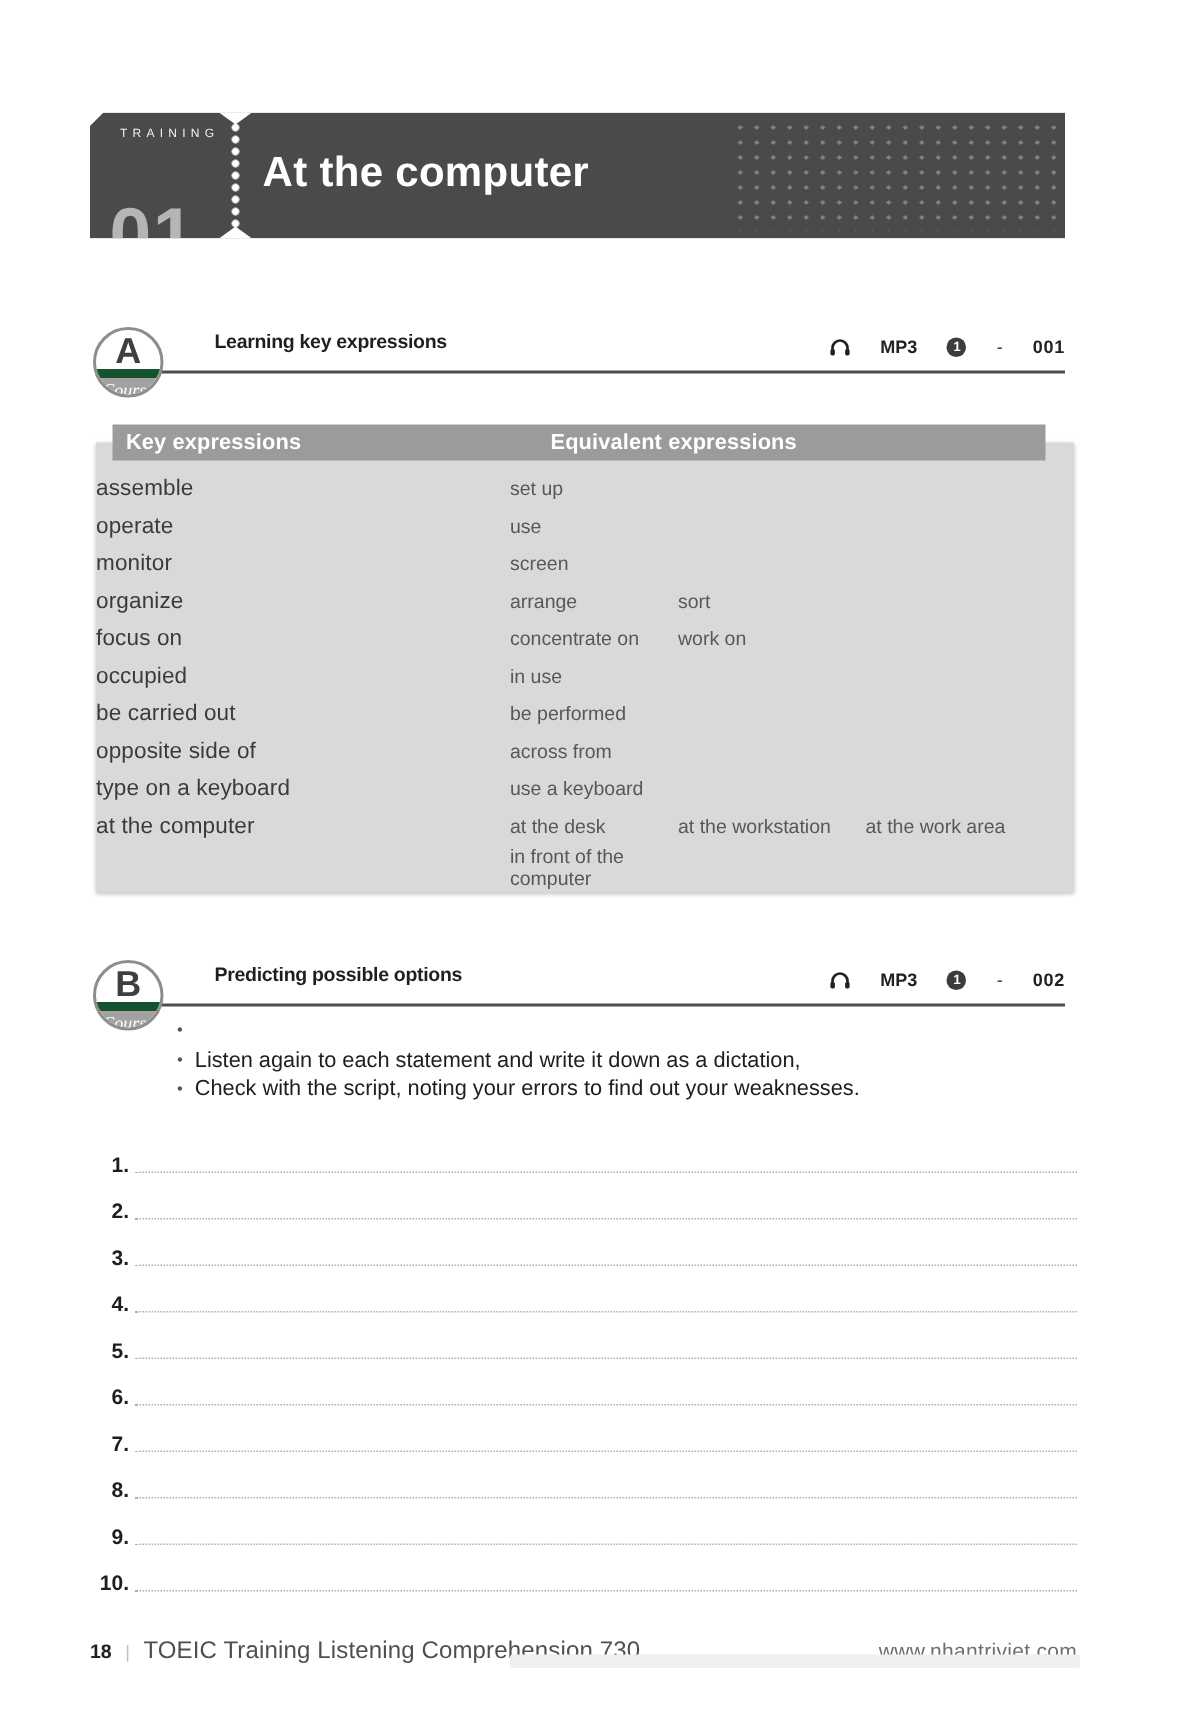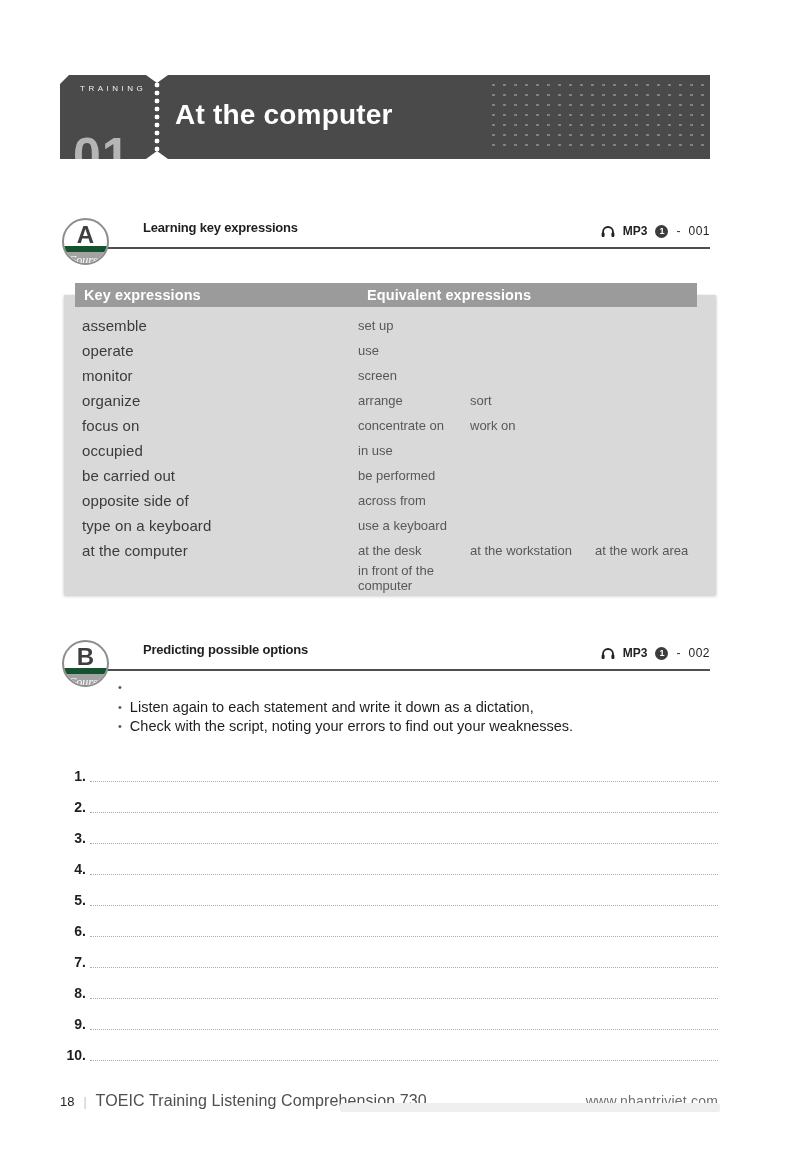--- a/index.html
+++ b/index.html
@@ -67,51 +67,51 @@
     font-size:12px; text-align:center; line-height:16px;
   }
   .section-title {
     position:absolute; left:58px; top:2px;
     font-size:13px; font-weight:bold; color:#1f1f1f; letter-spacing:-0.2px;margin-left:25px;
   }
   .section-rule {
     position:absolute; left:47px; right:0; top:29px; height:2px; background:#4f4f4f;
   }
   .mp3 {
-    position:absolute; right:0; top:6px; display:flex; align-items:center; gap:8px;
+    position:absolute; right:0; top:6px; display:flex; align-items:center; gap:20px;
     font-size:12px; color:#222222; font-weight:bold;
   }
   .mp3 svg { display:block; }
   .disc-badge {
     display:inline-flex; width:13px; height:13px; border-radius:50%;
     background:#3c3c3c; color:#ffffff; font-size:9px; font-weight:bold;
     align-items:center; justify-content:center;
   }
   .mp3 .dash { font-weight:normal; color:#333; }
-  .mp3 .track { font-weight:normal; letter-spacing:0.5px; }
+  .mp3 .track { font-weight:bold; letter-spacing:0.5px; }
 
   
   .expr-panel {
     position:absolute; left:64px; top:295px; width:652px; height:300px;
     background:#d9d9d9;
     box-shadow:0 1px 3px rgba(0,0,0,0.25);
     text-decoration:underline;
   }
   .expr-header {
     position:absolute; left:11px; top:-12px; width:622px; height:24px;
     background:#9b9b9b; display:grid; grid-template-columns:283px auto;
     align-items:center;
   }
   .expr-header .hcell {
     color:#ffffff; font-size:14.5px; font-weight:bold; padding-left:9px; letter-spacing:0.1px;
   }
   .expr-rows { position:absolute; left:0; top:18px; width:100%; }
   .expr-row {
     display:grid; grid-template-columns:276px 112px 125px auto;
-    height:25px; align-items:center; padding-left:18px;
+    height:25px; align-items:center; 
   }
   .expr-row .key { font-size:15px; color:#3b3b3b; letter-spacing:0.1px; }
   .expr-row .eq  { font-size:13px; color:#585858; }
 
   
   .bullets { position:absolute; left:118px; top:678px; width:560px; }
   .bullet-line { display:flex; gap:8px; font-size:14.5px; color:#1e1e1e; line-height:19.5px; }
   .bullet-line .dot { color:#555; font-size:11px; line-height:19.5px; }
 
   
@@ -123,21 +123,21 @@
   }
   .dict-line {
     flex:1; border-bottom:1.5px dotted #adadad; height:1px; margin-bottom:1px;
   }
 
   
   .footer {
     position:absolute; left:60px; top:1092px; width:658px;
     display:flex; align-items:baseline;
   }
-  .footer .page-num { font-size:13px; font-weight:normal; color:#222; }
+  .footer .page-num { font-size:13px; font-weight:bold; color:#222; }
   .footer .divider { color:#c0c0c0; margin:0 9px; font-size:12px; }
   .footer .book { font-size:16px; color:#4f4f4f; letter-spacing:0.1px; }
   .footer .site { margin-left:auto; font-size:14px; color:#6e6e6e; letter-spacing:0.2px; }
   .scan-band {
     position:absolute; left:340px; top:1103px; width:380px; height:9px;
     background:#efefef; border-radius:2px;
   }
 </style>
 </head>
 <body>

